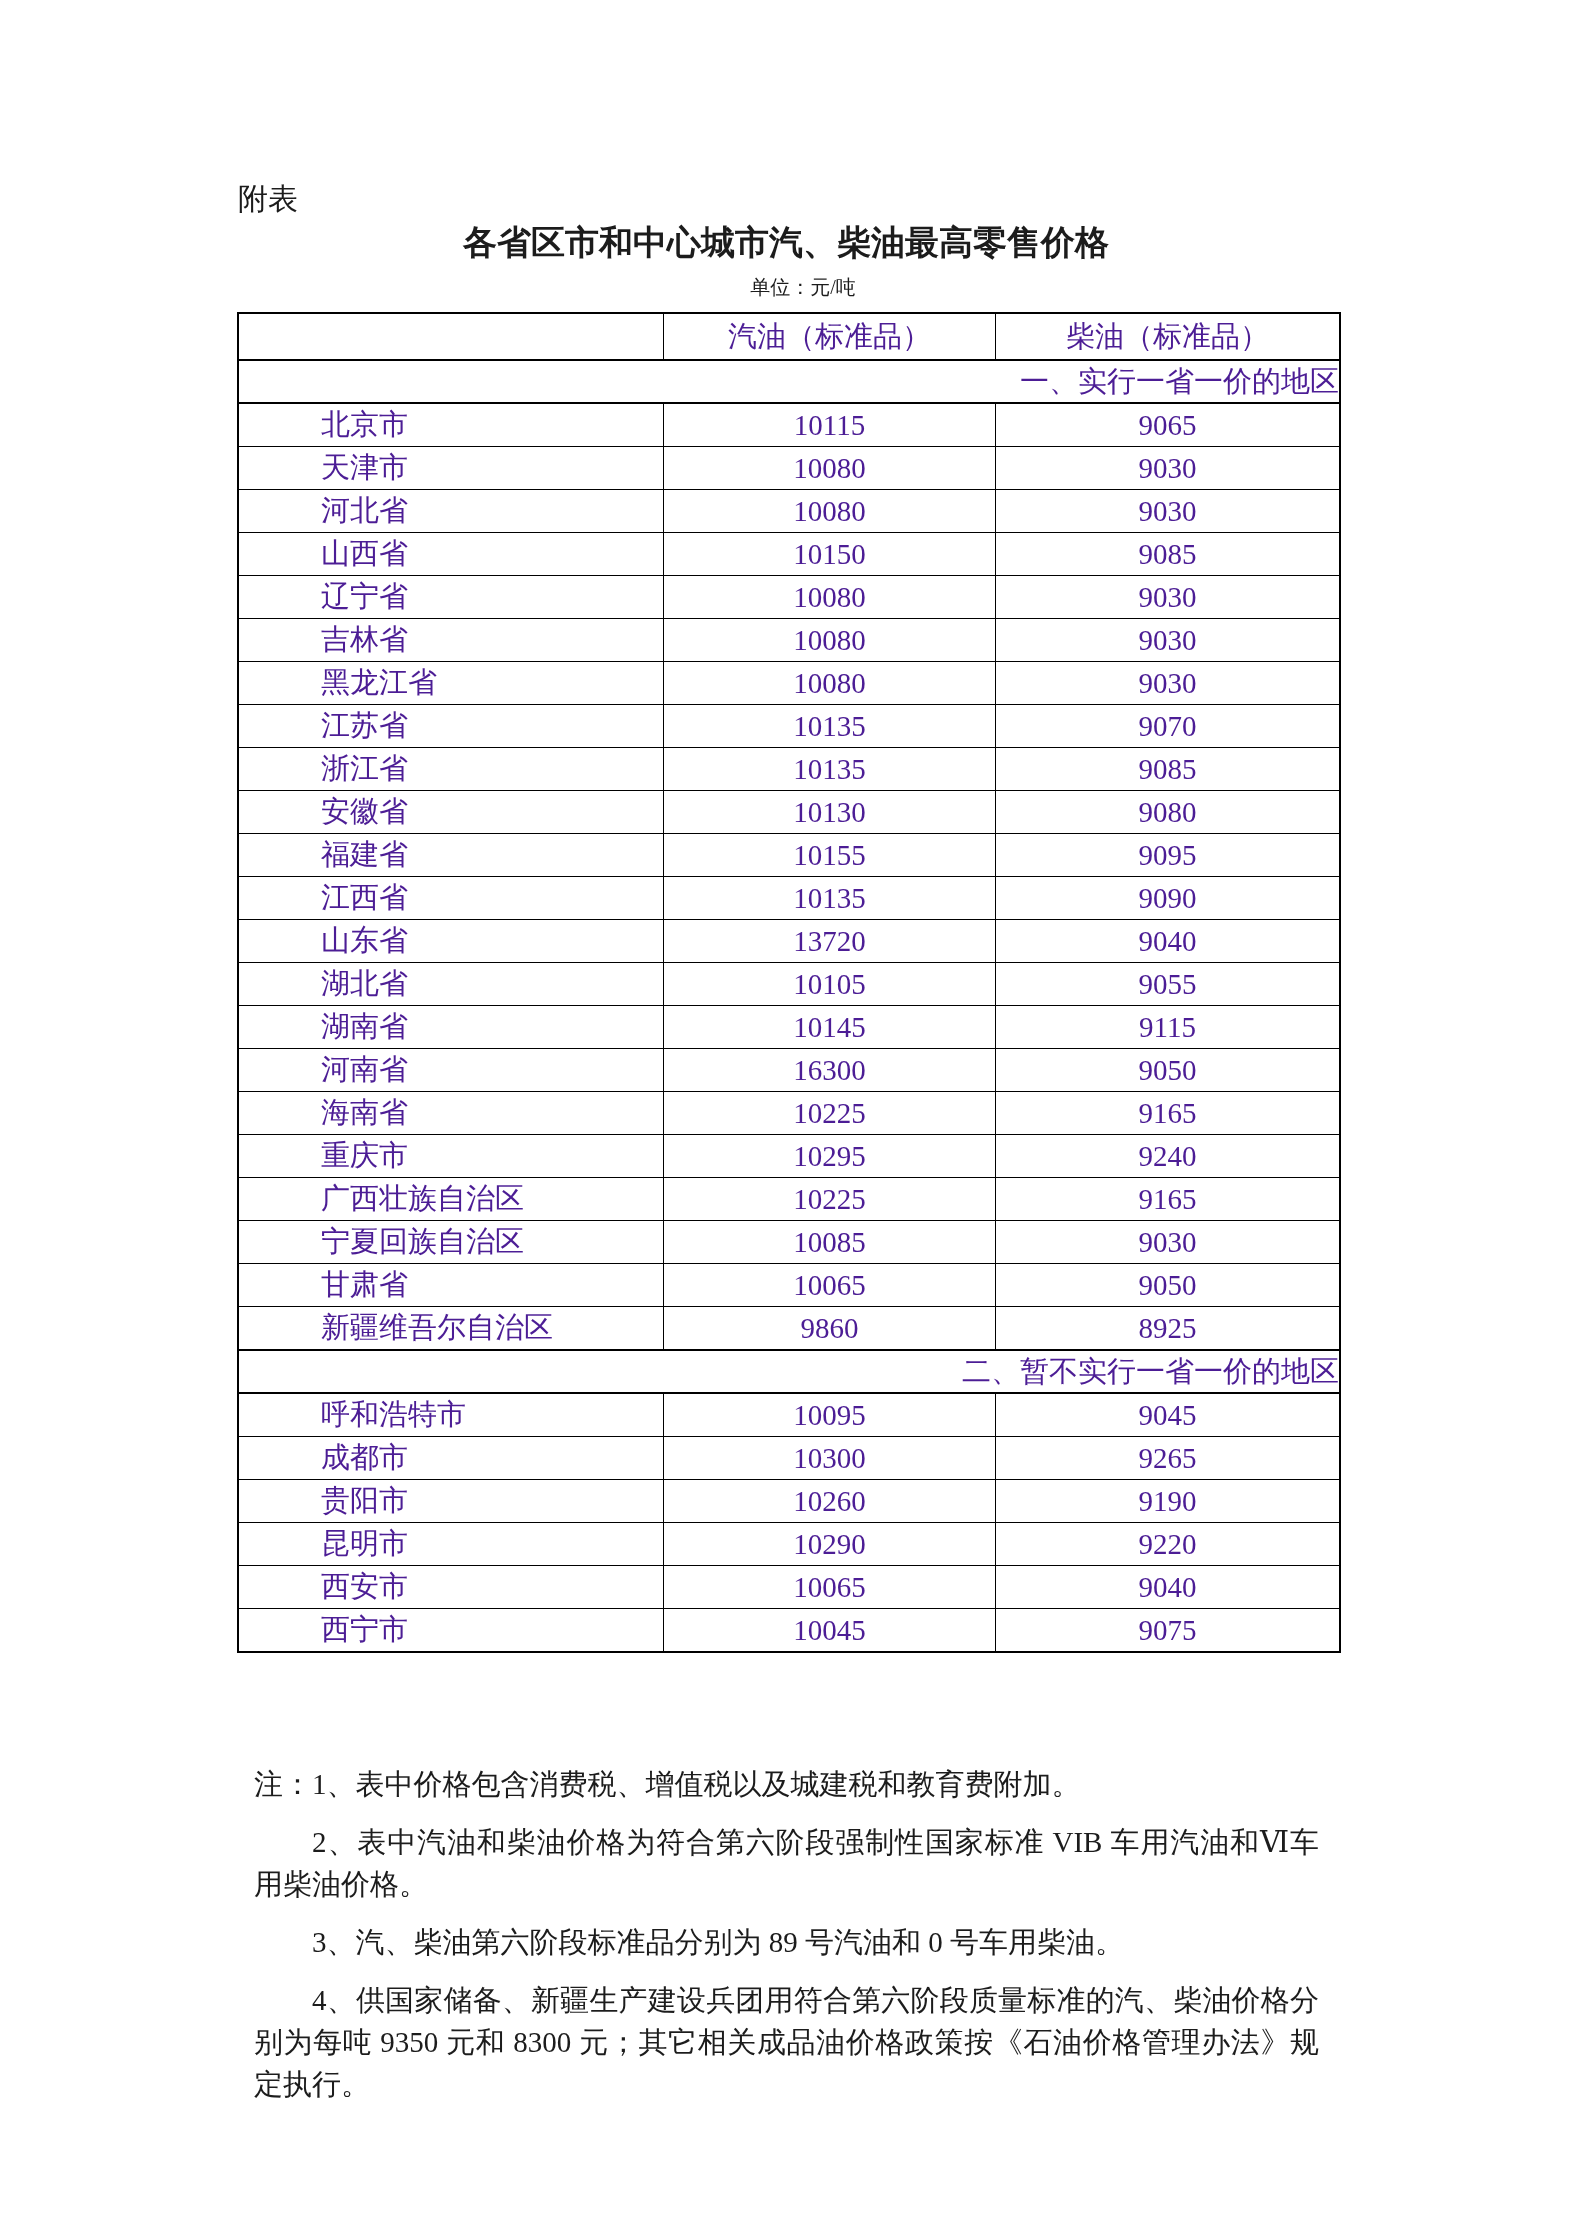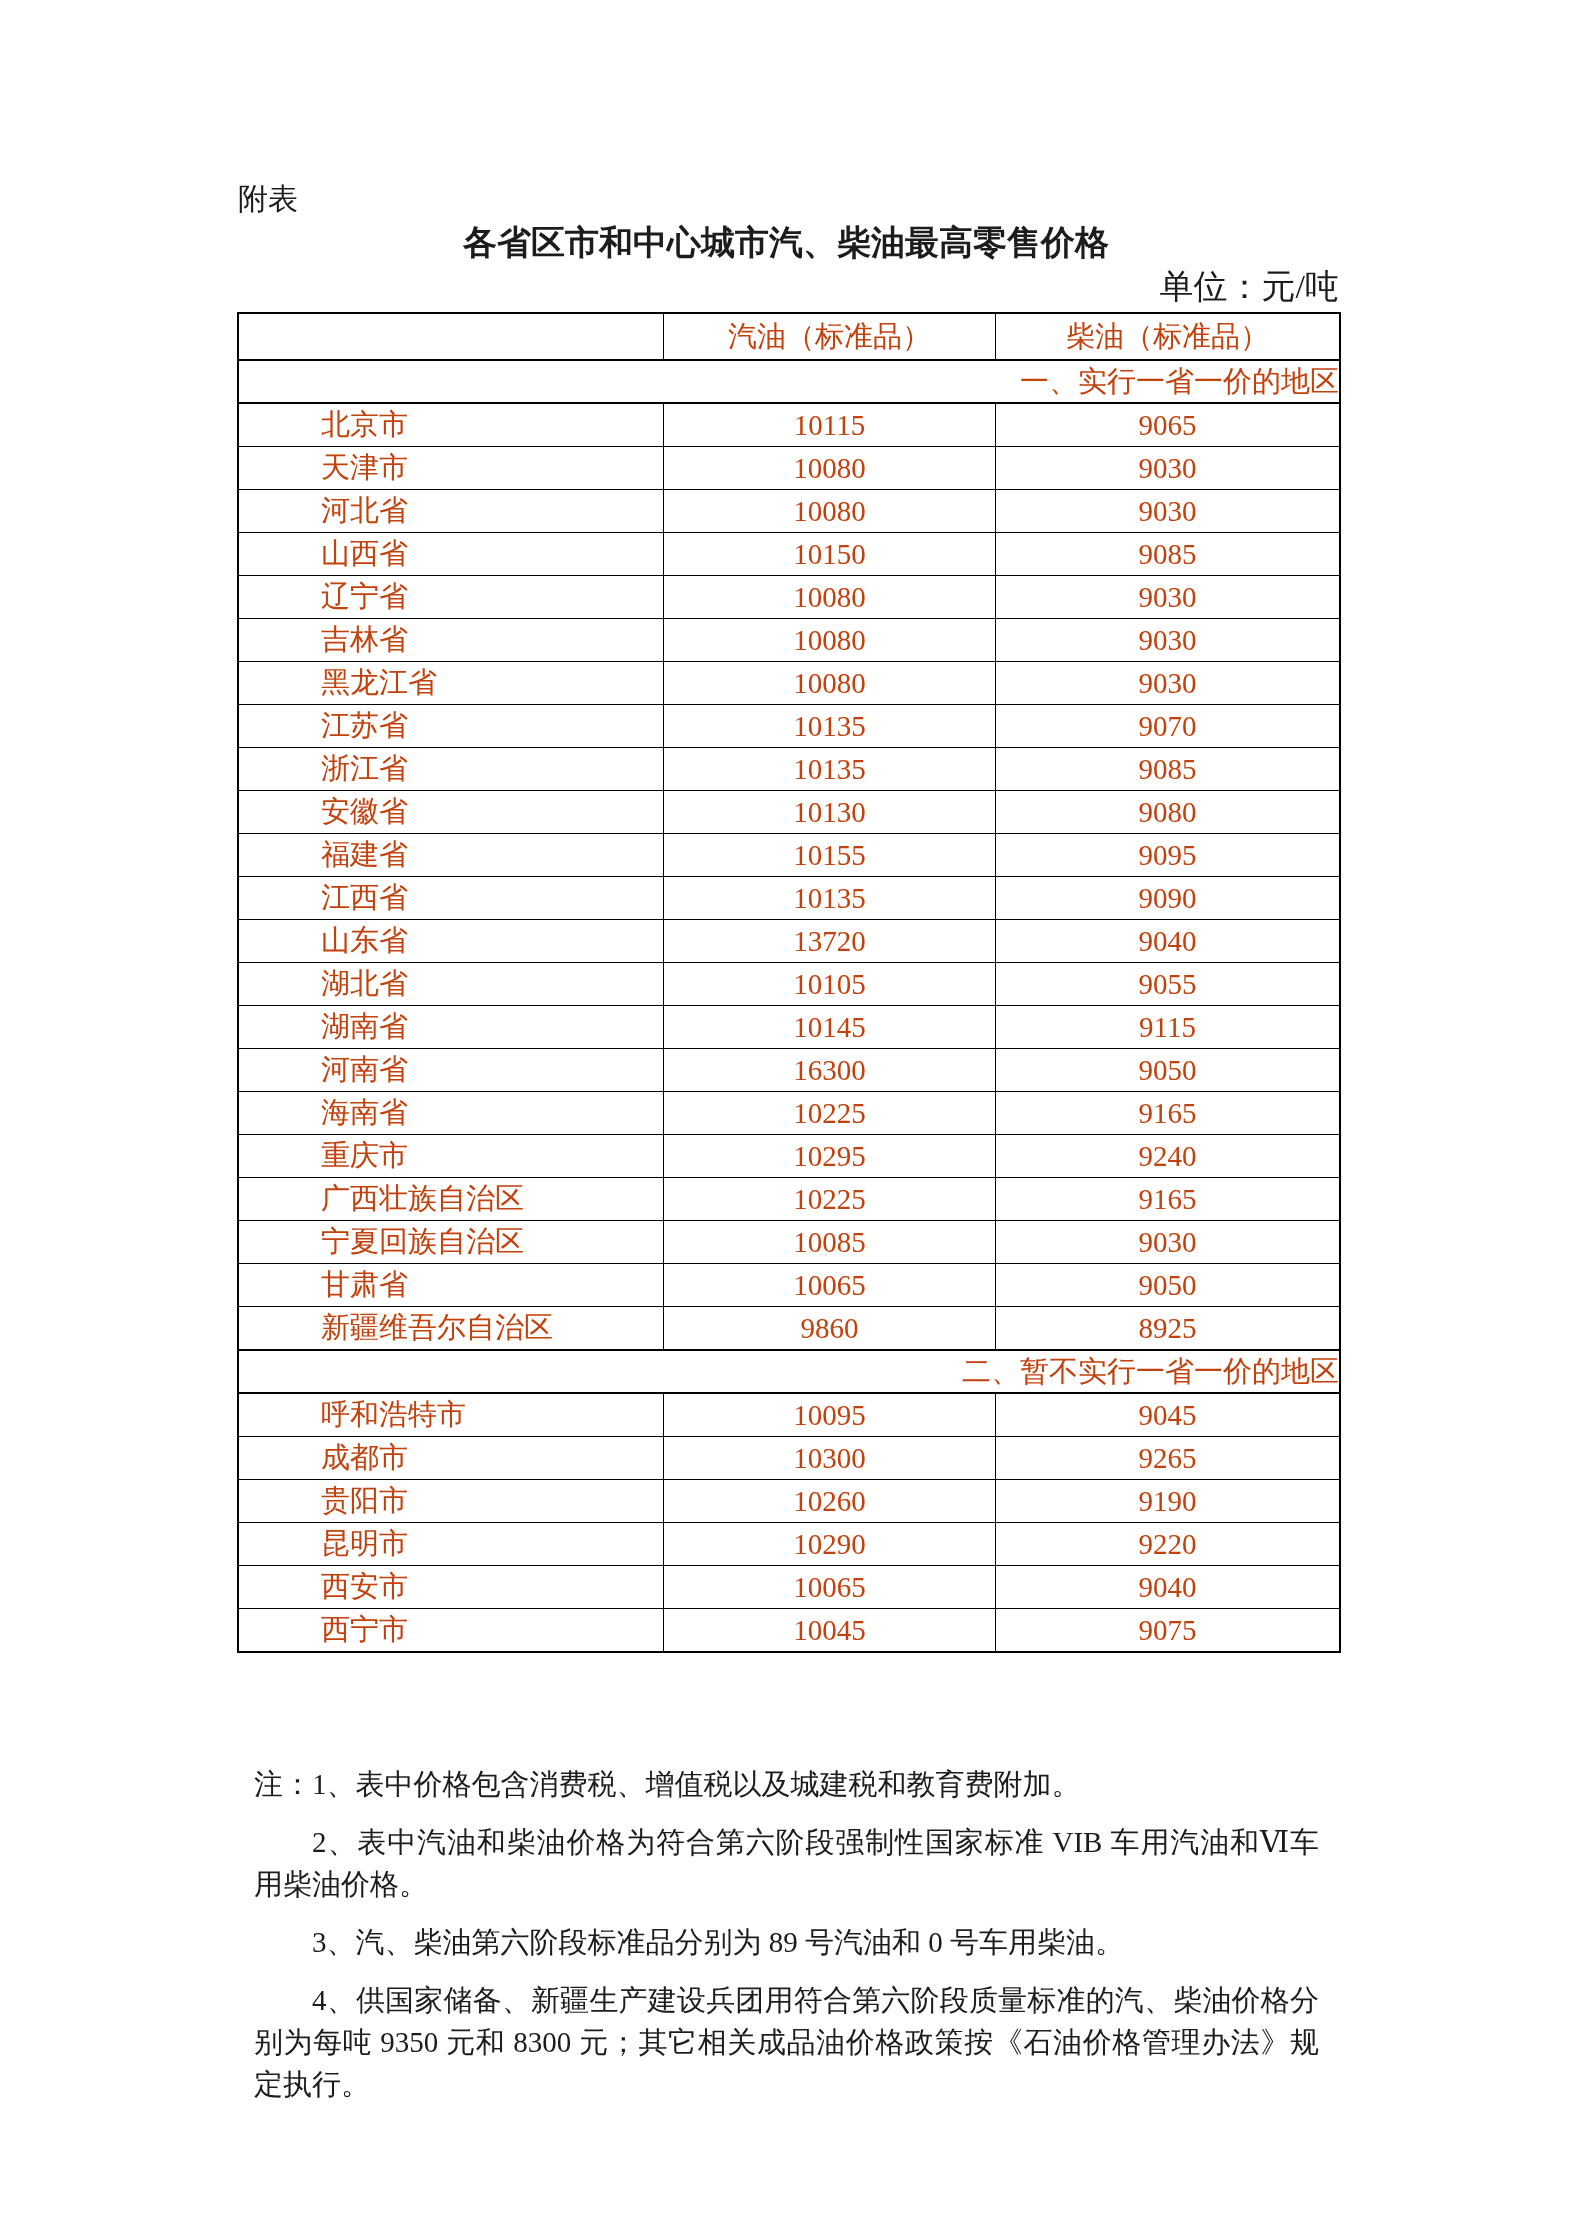--- a/index.html
+++ b/index.html
@@ -30,36 +30,36 @@
     width: 1098px;
     margin: 0;
     text-align: center;
     font-size: 34px;
     line-height: 40px;
     font-weight: bold;
     font-family: "Liberation Sans", "DejaVu Sans", sans-serif;
   }
   .unit-note {
     position: absolute;
-    left: 241px;
+    left: 254px;
     top: 270px;
     width: 1098px;
-    text-align: right;
-    font-size: 34px;
+    text-align: center;
+    font-size: 20px;
     line-height: 34px;
   }
   table.price-table {
     position: absolute;
     left: 237px;
     top: 312px;
     width: 1098px;
     border-collapse: collapse;
     table-layout: fixed;
     font-size: 29px;
-    color: #c2410c;
+    color: #4c1d95;
   }
   table.price-table,
   table.price-table th,
   table.price-table td {
     border: 1px solid #000000;
   }
   table.price-table {
     border-width: 2px;
   }
   table.price-table thead th {

